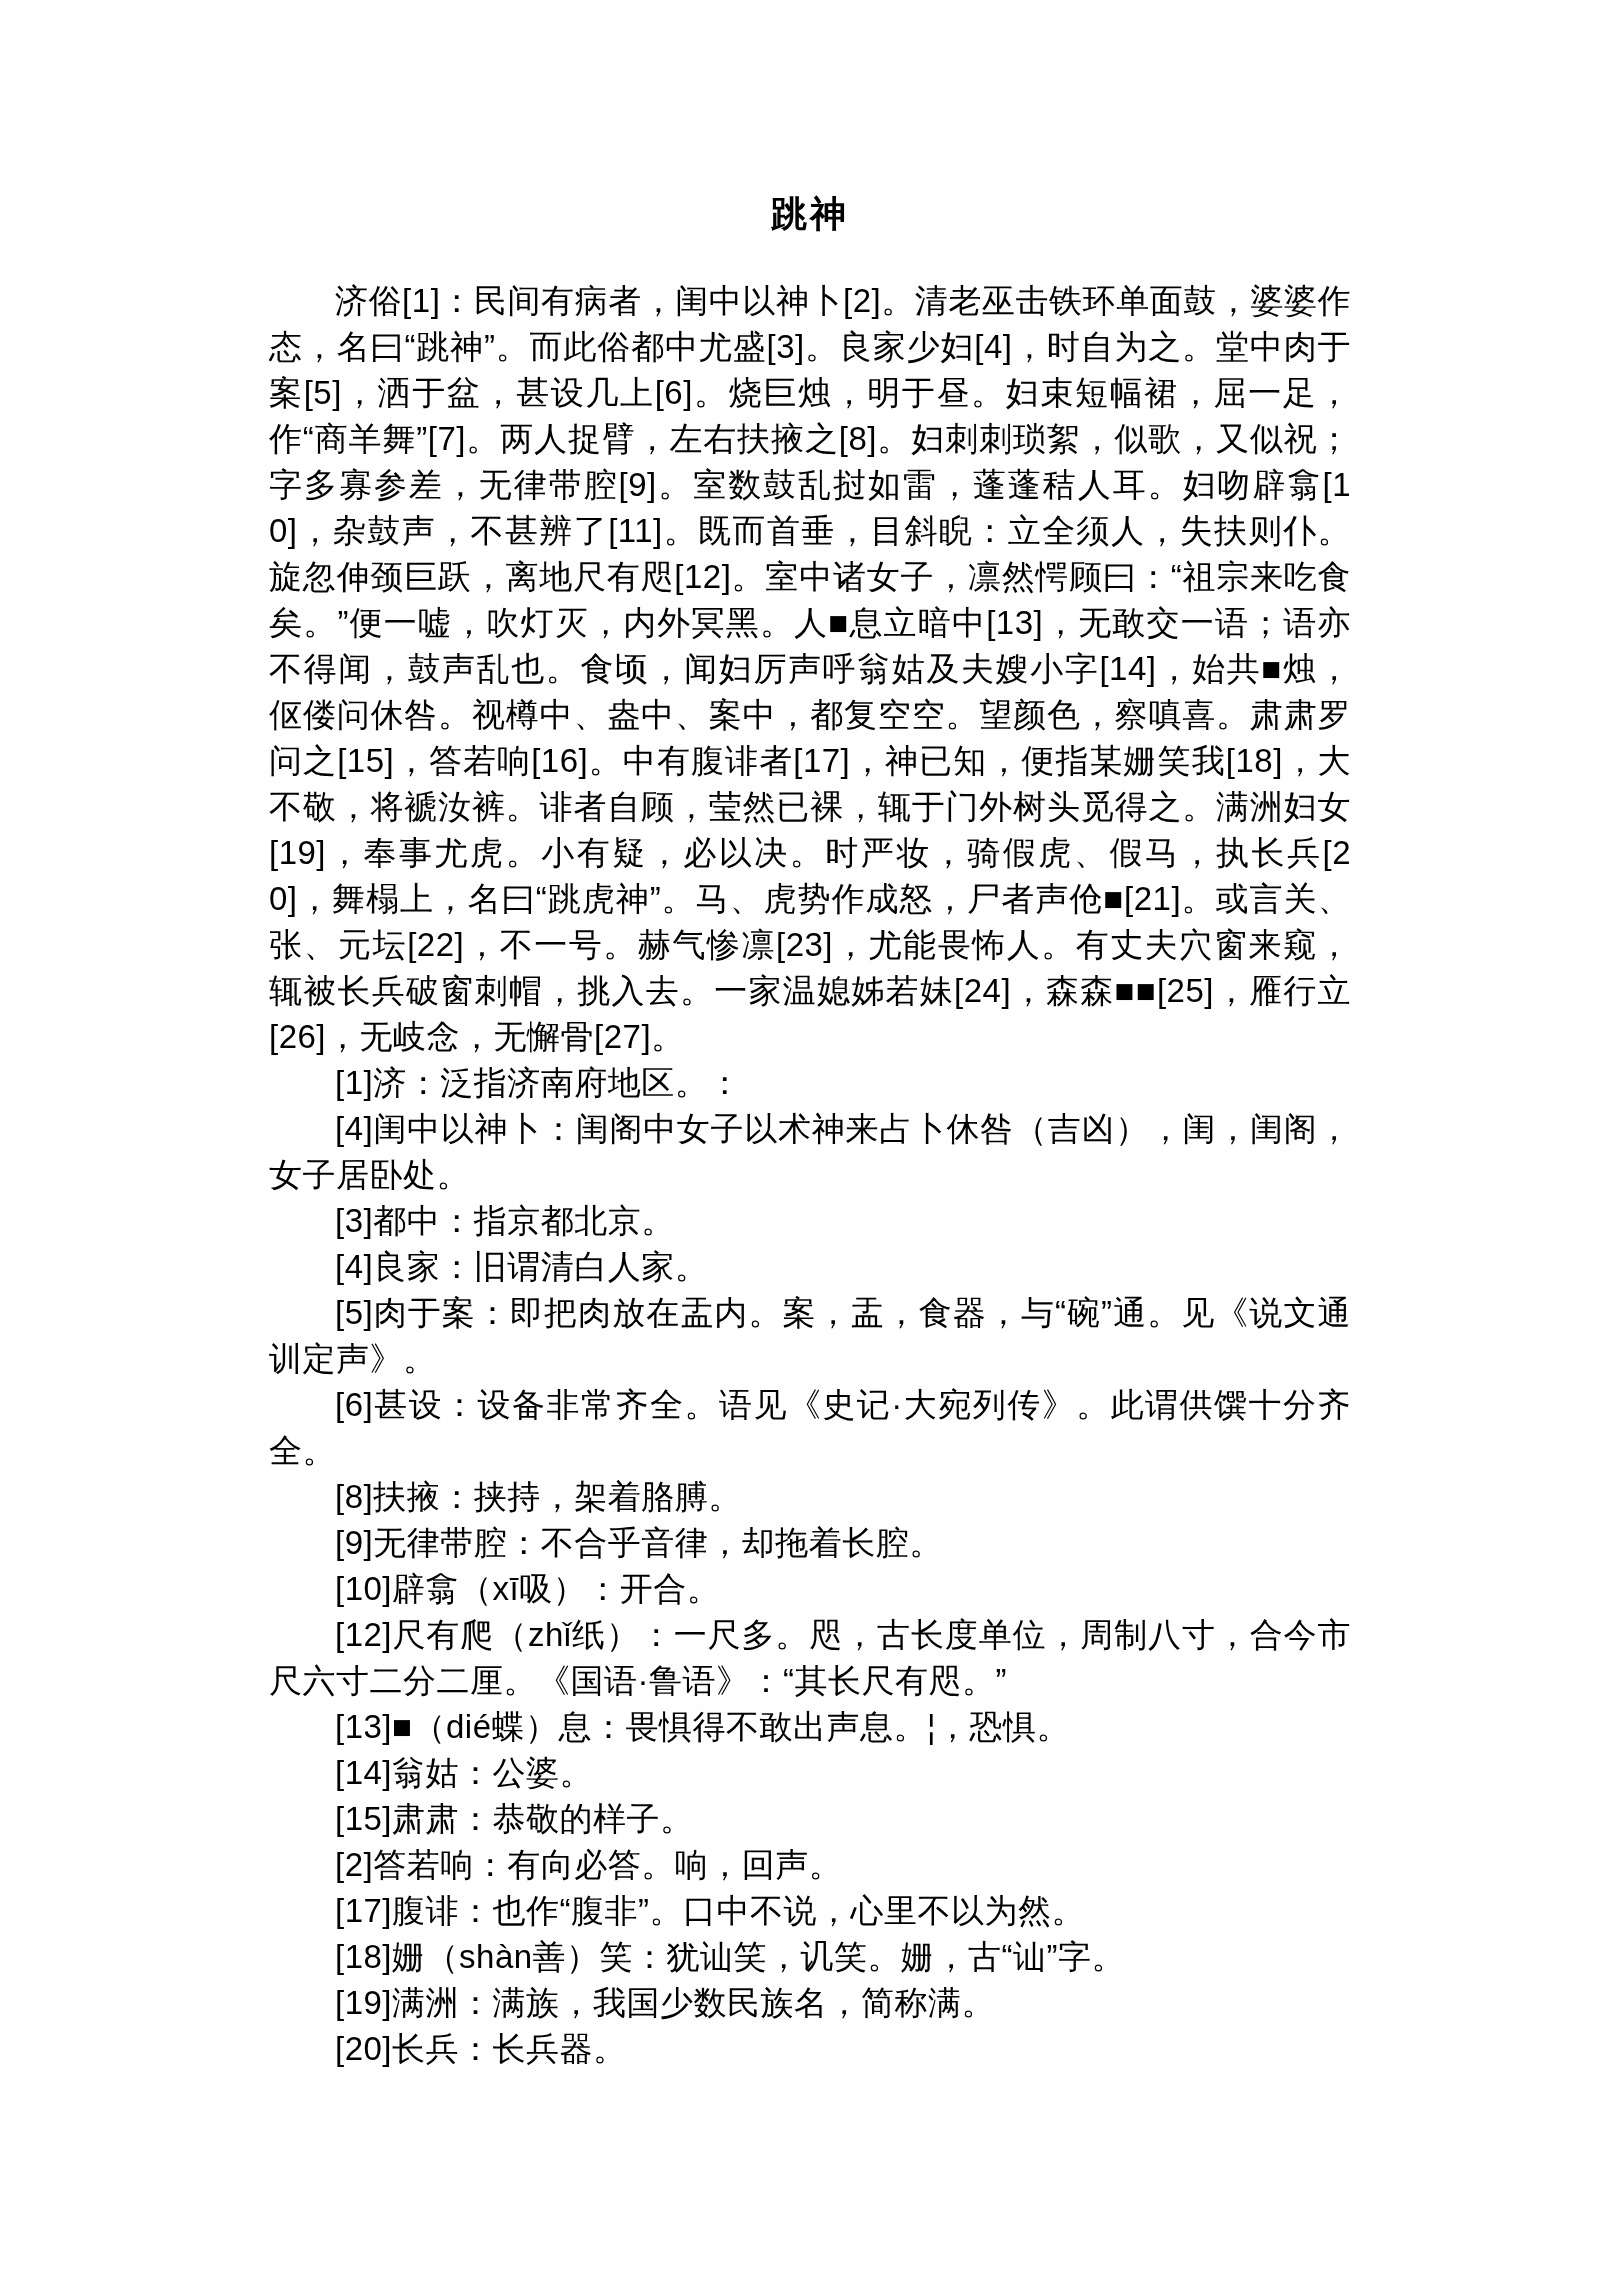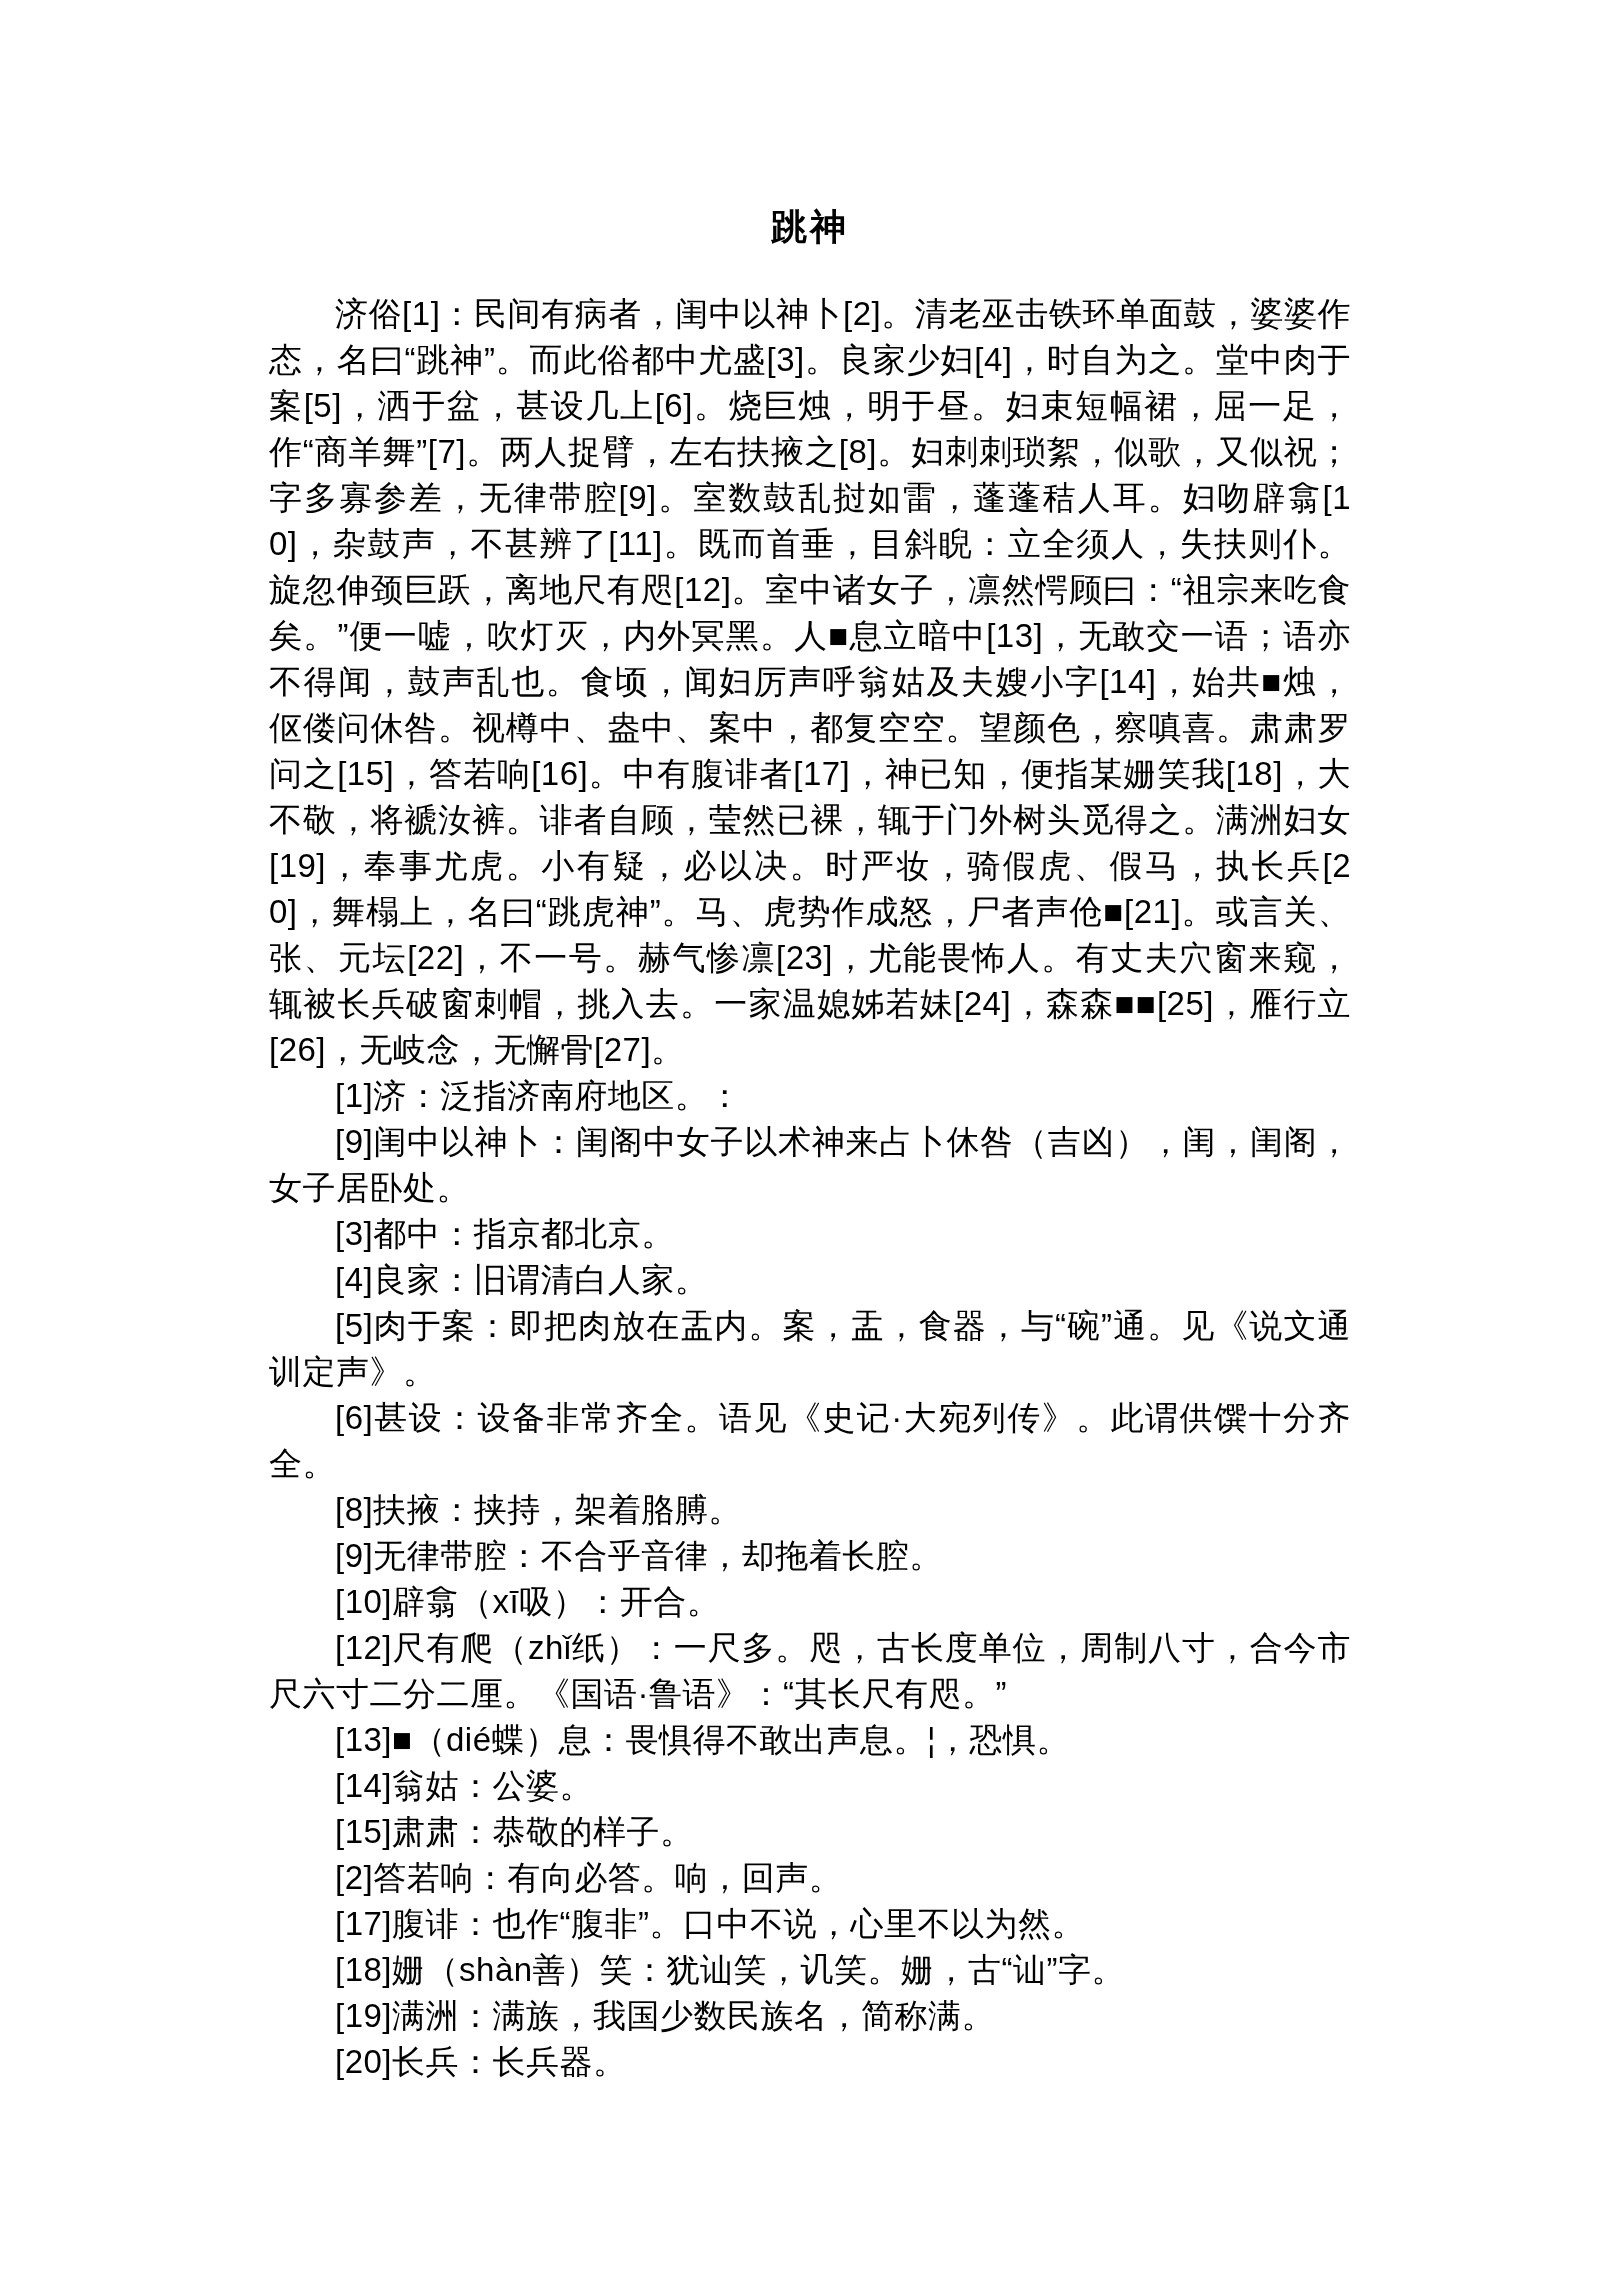--- a/index.html
+++ b/index.html
@@ -12,21 +12,21 @@
     width: 1622px;
     height: 2292px;
     background: #ffffff;
     overflow: hidden;
     font-family: "Liberation Sans", "DejaVu Sans", sans-serif;
     color: #000000;
   }
   .text-block {
     position: absolute;
     left: 269px;
-    top: 205px;
+    top: 192px;
     width: 1082px;
   }
   .doc-title {
     font-size: 36px;
     font-weight: bold;
     line-height: 43px;
     text-align: center;
     letter-spacing: 2.9px;
     margin: 0 0 43px 0;
   }
@@ -42,21 +42,21 @@
   }
 </style>
 </head>
 <body>
 
 <div class="page">
   <div class="text-block">
     <h1 class="doc-title">跳神</h1>
     <p class="para">济俗[1]：民间有病者，闺中以神卜[2]。清老巫击铁环单面鼓，婆婆作态，名曰“跳神”。而此俗都中尤盛[3]。良家少妇[4]，时自为之。堂中肉于案[5]，洒于盆，甚设几上[6]。烧巨烛，明于昼。妇束短幅裙，屈一足，作“商羊舞”[7]。两人捉臂，左右扶掖之[8]。妇刺刺琐絮，似歌，又似祝；字多寡参差，无律带腔[9]。室数鼓乱挝如雷，蓬蓬秸人耳。妇吻辟翕[10]，杂鼓声，不甚辨了[11]。既而首垂，目斜睨：立全须人，失扶则仆。旋忽伸颈巨跃，离地尺有咫[12]。室中诸女子，凛然愕顾曰：“祖宗来吃食矣。”便一嘘，吹灯灭，内外冥黑。人■息立暗中[13]，无敢交一语；语亦不得闻，鼓声乱也。食顷，闻妇厉声呼翁姑及夫嫂小字[14]，始共■烛，伛偻问休咎。视樽中、盎中、案中，都复空空。望颜色，察嗔喜。肃肃罗问之[15]，答若响[16]。中有腹诽者[17]，神已知，便指某姗笑我[18]，大不敬，将褫汝裤。诽者自顾，莹然已裸，辄于门外树头觅得之。满洲妇女[19]，奉事尤虎。小有疑，必以决。时严妆，骑假虎、假马，执长兵[20]，舞榻上，名曰“跳虎神”。马、虎势作成怒，尸者声伧■[21]。或言关、张、元坛[22]，不一号。赫气惨凛[23]，尤能畏怖人。有丈夫穴窗来窥，辄被长兵破窗刺帽，挑入去。一家温媳姊若妹[24]，森森■■[25]，雁行立[26]，无岐念，无懈骨[27]。</p>
     <p class="para">[1]济：泛指济南府地区。：</p>
-    <p class="para">[9]闺中以神卜：闺阁中女子以术神来占卜休咎（吉凶），闺，闺阁，女子居卧处。</p>
+    <p class="para">[4]闺中以神卜：闺阁中女子以术神来占卜休咎（吉凶），闺，闺阁，女子居卧处。</p>
     <p class="para">[3]都中：指京都北京。</p>
     <p class="para">[4]良家：旧谓清白人家。</p>
     <p class="para">[5]肉于案：即把肉放在盂内。案，盂，食器，与“碗”通。见《说文通训定声》。</p>
     <p class="para">[6]甚设：设备非常齐全。语见《史记·大宛列传》。此谓供馔十分齐全。</p>
     <p class="para">[8]扶掖：挟持，架着胳膊。</p>
     <p class="para">[9]无律带腔：不合乎音律，却拖着长腔。</p>
     <p class="para">[10]辟翕（xī吸）：开合。</p>
     <p class="para">[12]尺有爬（zhǐ纸）：一尺多。咫，古长度单位，周制八寸，合今市尺六寸二分二厘。《国语·鲁语》：“其长尺有咫。”</p>
     <p class="para">[13]■（dié蝶）息：畏惧得不敢出声息。¦，恐惧。</p>
     <p class="para">[14]翁姑：公婆。</p>

